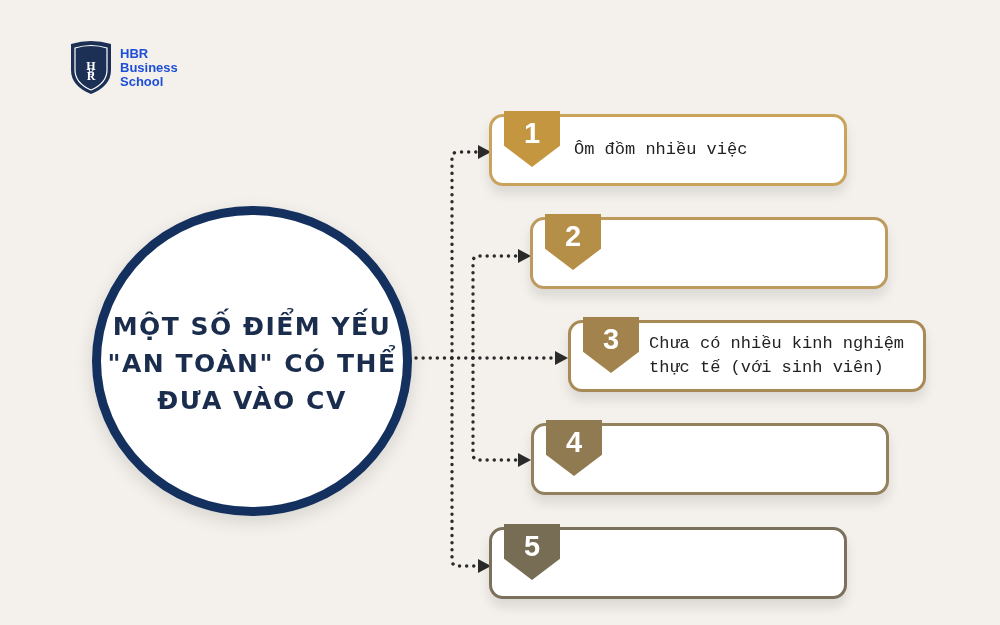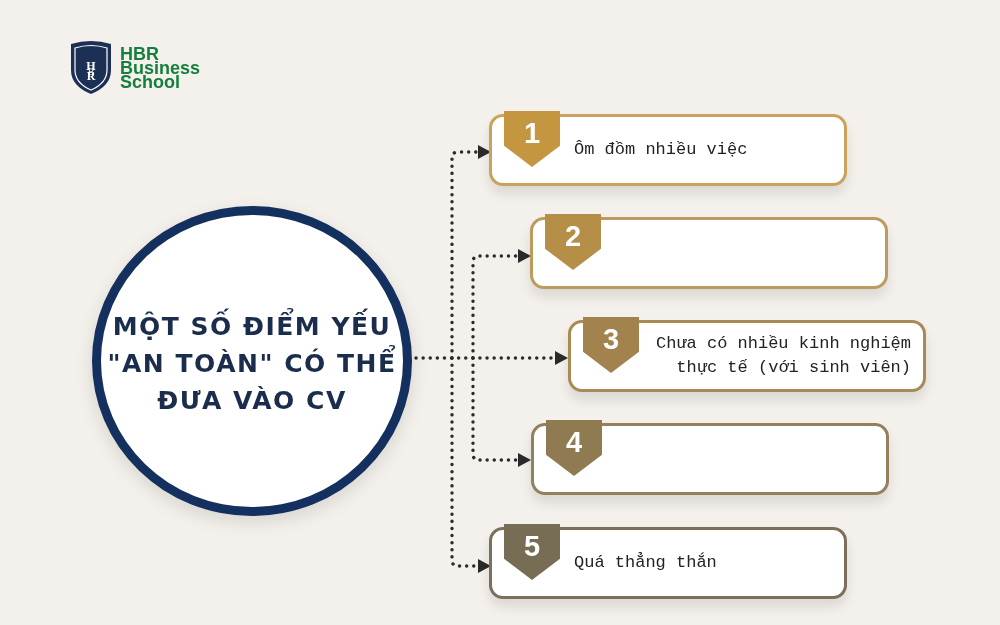--- a/index.html
+++ b/index.html
@@ -3,21 +3,21 @@
 <meta charset="utf-8">
 <style>
   html, body { margin:0; padding:0; }
   body {
     width:1000px; height:625px; position:relative; overflow:hidden;
     background:#f4f1ec;
     font-family:"Liberation Sans", sans-serif;
   }
   .logo { position:absolute; left:68px; top:40px; display:flex; align-items:center; }
   .shield { width:46px; height:56px; position:relative; }
-  .logo-text { margin-left:6px; color:#15803d; font-weight:bold; font-size:18px; line-height:14px; font-family:"Liberation Sans", sans-serif; }
+  .logo-text { margin-left:6px; color:#1d4ed8; font-weight:bold; font-size:13px; line-height:14px; font-family:"Liberation Sans", sans-serif; }
 
   .circle {
     position:absolute; left:92px; top:206px; width:320px; height:310px;
     border-radius:50%; background:#fff; border:9px solid #14305e;
     box-sizing:border-box;
     display:flex; align-items:center; justify-content:center; text-align:center;
     box-shadow:0 6px 18px rgba(0,0,0,0.12);
   }
   .circle-title {
     color:#1b2d4d; font-weight:bold; font-size:25px; letter-spacing:1.5px; line-height:37px;
@@ -91,23 +91,22 @@
   <div class="badge" style="background:#c3963f;">1</div>
   <div class="card-text">Ôm đồm nhiều việc</div>
 </div>
 
 <div class="card" style="left:530px; top:217px; width:358px; border-color:#bd9a5d;">
   <div class="badge" style="background:#b58e47;">2</div>
 </div>
 
 <div class="card" style="left:568px; top:320px; width:358px; border-color:#a88a57;">
   <div class="badge" style="background:#a3834d;">3</div>
-  <div class="card-text" style="left:78px;text-align:right;">Chưa có nhiều kinh nghiệm thực tế (với sinh viên)</div>
+  <div class="card-text" style="left:78px;">Chưa có nhiều kinh nghiệm thực tế (với sinh viên)</div>
 </div>
 
 <div class="card" style="left:531px; top:423px; width:358px; border-color:#93805c;">
   <div class="badge" style="background:#8f7a52;">4</div>
 </div>
 
 <div class="card" style="left:489px; top:527px; width:358px; border-color:#7a705c;">
   <div class="badge" style="background:#776d55;">5</div>
-  <div class="card-text">Quá thẳng thắn</div>
 </div>
 
 </body></html>

